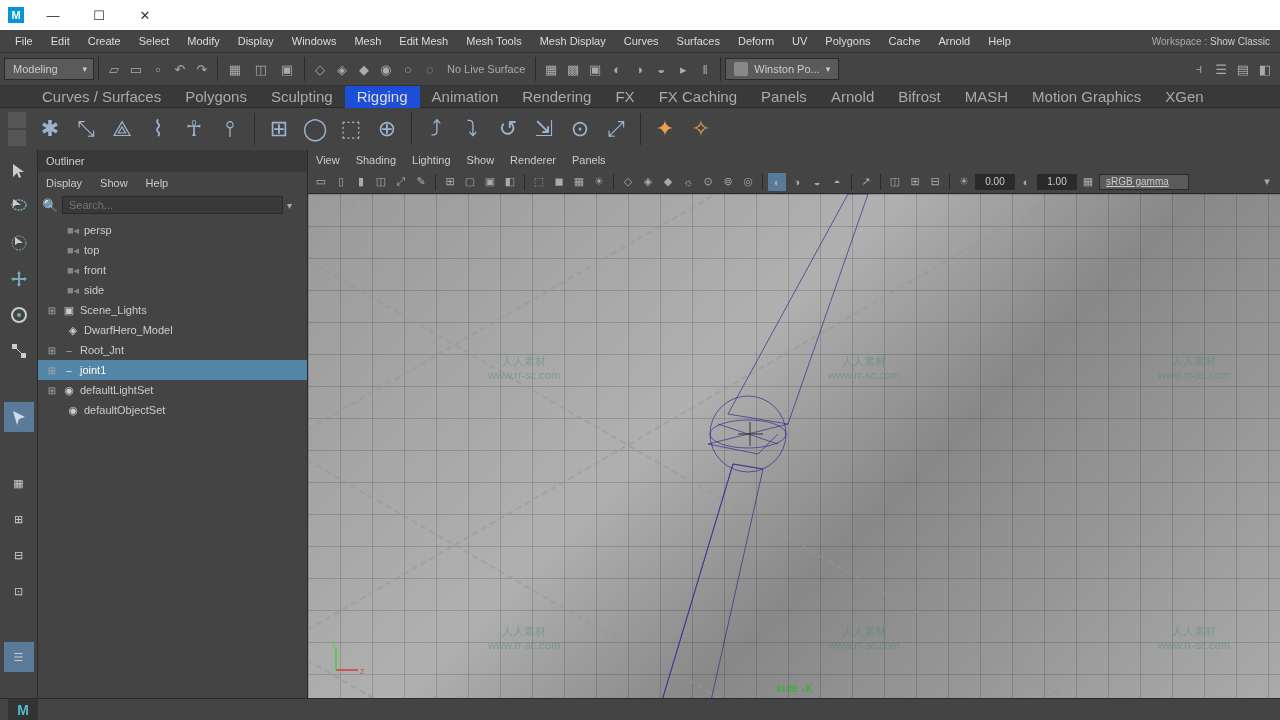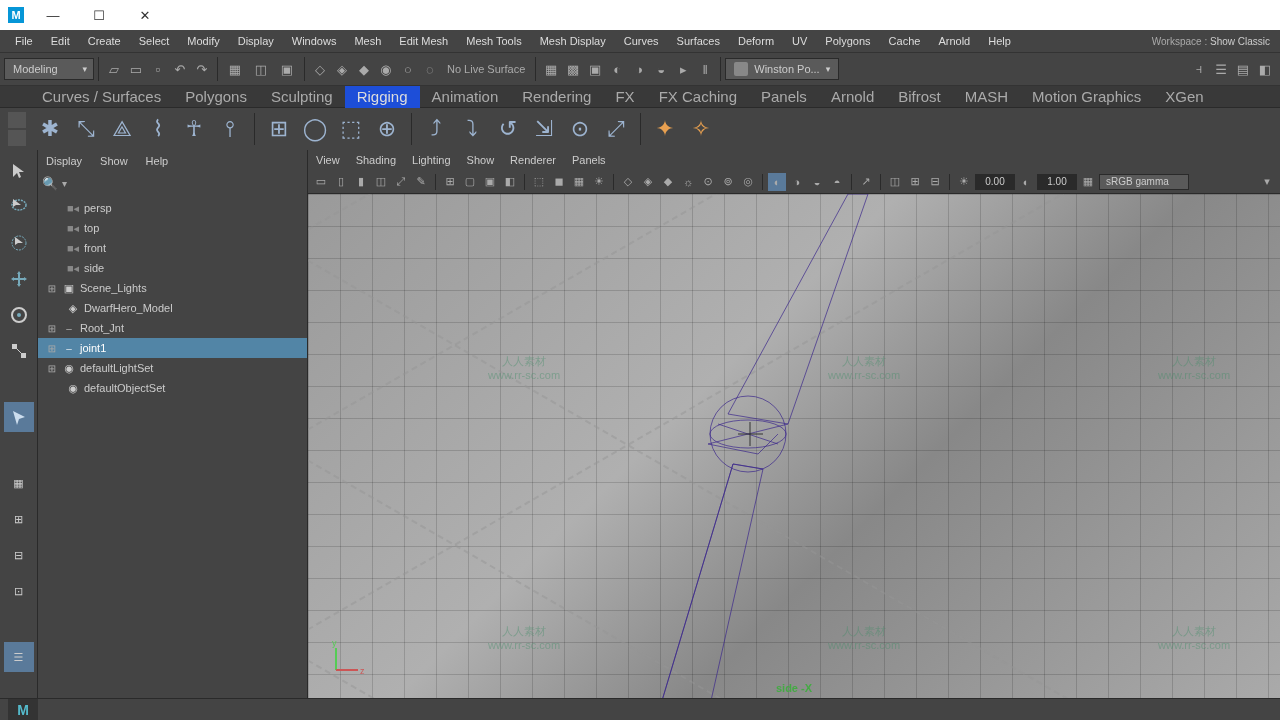--- a/index.html
+++ b/index.html
@@ -48,21 +48,21 @@
 .titem.sel{background:#5285a6;color:#fff;}
 .titem .exp{width:12px;text-align:center;color:#aaa;font-size:10px;}
 .titem .ticon{width:14px;height:14px;display:flex;align-items:center;justify-content:center;font-size:11px;}
 .cam-ico{color:#888;}
 .viewport{flex:1;display:flex;flex-direction:column;background:#888;position:relative;}
 .vmenu{height:20px;background:#444;display:flex;align-items:center;padding:0 8px;gap:16px;font-size:11px;color:#ccc;}
 .vtool{height:24px;background:#444;display:flex;align-items:center;padding:0 4px;gap:2px;border-bottom:1px solid #2a2a2a;}
 .vtool .vbtn{width:18px;height:18px;display:flex;align-items:center;justify-content:center;color:#aaa;font-size:11px;}
 .vtool .vsep{width:1px;height:16px;background:#2a2a2a;margin:0 3px;}
 .vtool .vnum{width:40px;height:16px;background:#2a2a2a;color:#ccc;font-size:10px;display:flex;align-items:center;justify-content:center;}
-.vtool .vdrop{height:16px;background:#5a5a5a;border:1px solid #2a2a2a;padding:0 6px;font-size:10px;display:flex;align-items:center;min-width:90px;}
+.vtool .vdrop{height:16px;background:#5a5a5a;border:1px solid #2a2a2a;padding:0 6px;font-size:10px;display:flex;align-items:center;min-width:90px;text-decoration:underline;}
 .canvas{flex:1;position:relative;background:linear-gradient(135deg,#9a9a9a,#b0b0b0 40%,#888 60%,#aaa);overflow:hidden;}
 .grid{position:absolute;inset:0;}
 .grid-line{position:absolute;background:rgba(0,0,0,0.15);}
 .axis{position:absolute;bottom:20px;left:20px;width:40px;height:40px;}
 .camlabel{position:absolute;bottom:4px;left:50%;transform:translateX(-50%);color:#4a4;font-size:11px;font-weight:bold;}
 .watermark{position:absolute;color:rgba(60,140,100,0.4);font-size:11px;pointer-events:none;text-align:center;line-height:1.3;}
 .statusbar{height:22px;background:#444;border-top:1px solid #2a2a2a;display:flex;align-items:center;padding:0 8px;}
 .mlogo{width:30px;height:22px;background:#333;color:#5bc;display:flex;align-items:center;justify-content:center;font-weight:bold;font-size:14px;}
 .dash-line{position:absolute;border-top:2px dashed rgba(150,150,150,0.5);transform-origin:left center;}
 </style>
@@ -237,27 +237,29 @@
     <div class="ltgap"></div>
     <div class="ltbtn">▦</div>
     <div class="ltbtn">⊞</div>
     <div class="ltbtn">⊟</div>
     <div class="ltbtn">⊡</div>
     <div class="ltgap"></div>
     <div class="ltbtn sel">☰</div>
   </div>
 
   <div class="outliner">
+    <div class="outliner-title">Outliner</div>
     <div class="outliner-menu">
       <span>Display</span>
       <span>Show</span>
       <span>Help</span>
     </div>
     <div class="outliner-search">
       <span class="sicon2">🔍</span>
+      <input placeholder="Search..." style="">
       <span class="dd">▾</span>
     </div>
     <div class="tree">
       <div class="titem" style="padding-left:28px">
           <span class="ticon cam-ico">■◂</span>
           <span>persp</span>
         </div>
       <div class="titem" style="padding-left:28px">
           <span class="ticon cam-ico">■◂</span>
           <span>top</span>

